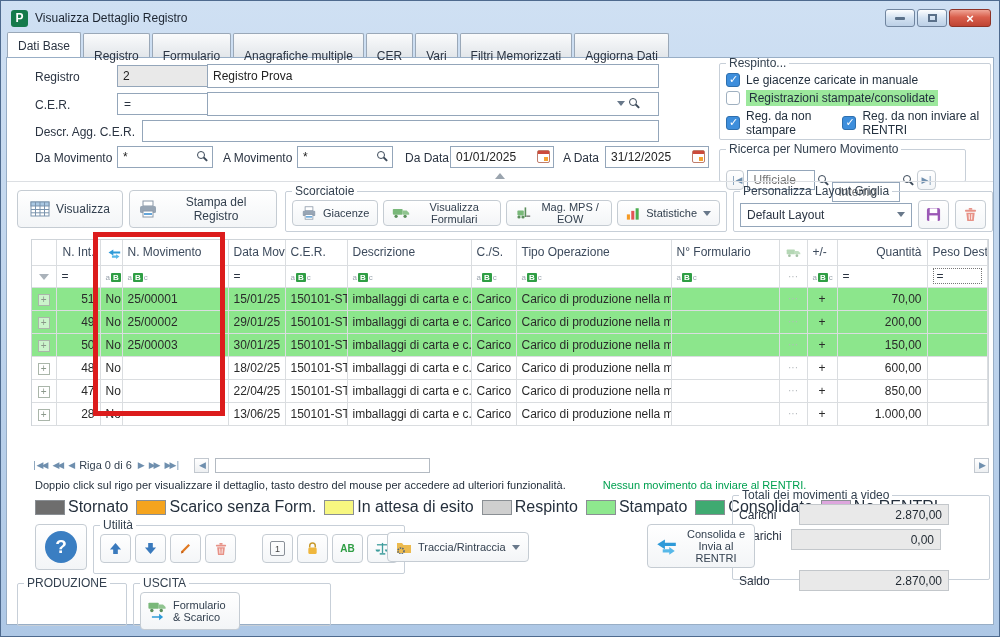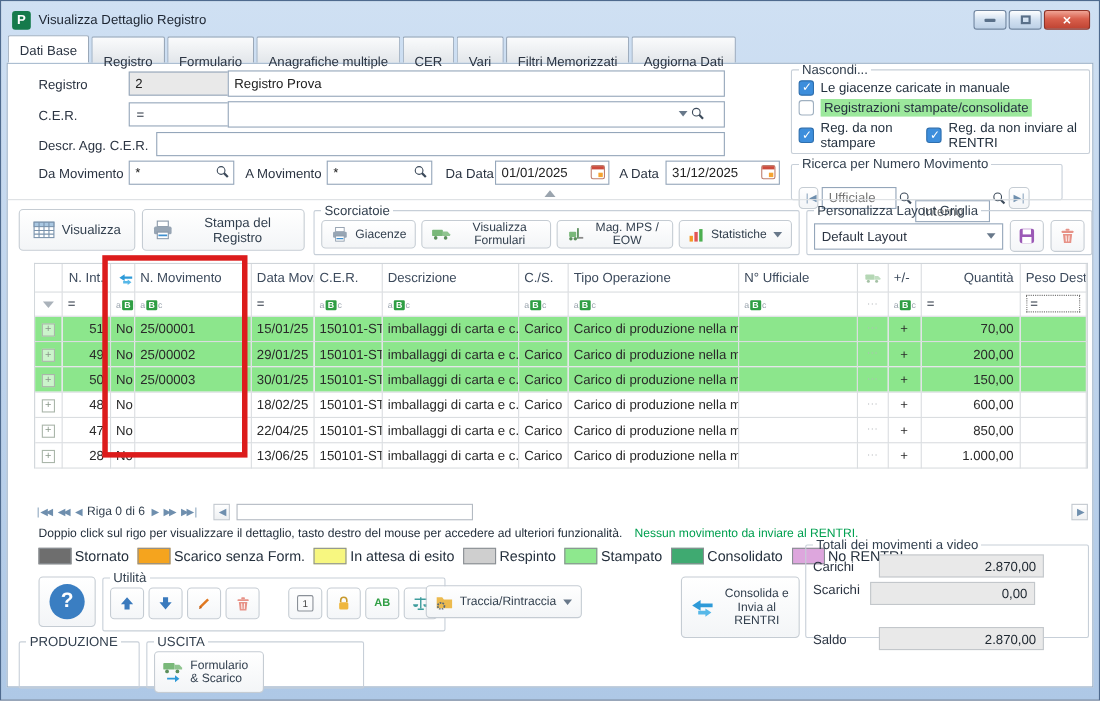--- a/index.html
+++ b/index.html
@@ -63,22 +63,22 @@
   .abc b{display:inline-block;background:#2f9e44;color:#fff;font-size:8px;padding:0 2px;border-radius:1px;margin:0 1px;font-weight:bold;}
   .funnel{display:inline-block;width:0;height:0;border-left:5px solid transparent;border-right:5px solid transparent;border-top:6px solid #aab2ba;}
   .dotted-cell{display:block;border:1px dotted #777;height:16px;line-height:14px;padding:0 3px;}
   
   .navbar{position:absolute;left:24px;top:398px;width:958px;height:18px;display:flex;align-items:center;gap:6px;font-size:11px;color:#33404f;}
   .navglyph{color:#6f8fae;font-size:9px;letter-spacing:-2px;line-height:1;}
   .scrollthumb{width:215px;height:15px;background:#fff;border:1px solid #b3bac2;}
   .scrollbtn{width:15px;height:15px;border:1px solid #c2c8cf;background:linear-gradient(#fff,#eef0f2);color:#6f8fae;font-size:8px;display:flex;align-items:center;justify-content:center;}
   
   .hintrow{position:absolute;left:28px;top:421px;font-size:11px;color:#25303d;white-space:nowrap;}
-  .hintrow .status{color:var(--status_text);margin-left:8px;}
-  .legendrow{position:absolute;left:28px;top:440px;display:flex;align-items:center;gap:8px;font-size:13px;color:#25303d;}
+  .hintrow .status{color:var(--status_text);margin-left:34px;}
+  .legendrow{position:absolute;left:28px;top:440px;display:flex;align-items:center;gap:8px;font-size:16px;color:#25303d;}
   .swatch{width:30px;height:15px;border:1px solid #8a8f94;display:inline-block;flex:none;}
   .legend-item{display:flex;align-items:center;gap:3px;}
   .valuebox{height:21px;background:#e9e9e9;border:1px solid #c3c7cb;font-size:12px;color:#1f2831;display:flex;align-items:center;justify-content:flex-end;padding:0 6px;width:150px;}
   .helpbtn{position:absolute;left:28px;top:466px;width:52px;height:46px;border:1px solid #c5ccd3;border-radius:4px;background:linear-gradient(#fff,#f3f5f7);display:flex;align-items:center;justify-content:center;}
   .helpcircle{width:32px;height:32px;border-radius:50%;background:#3a7ec2;color:#fff;font-weight:bold;font-size:19px;display:flex;align-items:center;justify-content:center;}
   .toolbtn{width:31px;height:29px;border:1px solid #c5ccd3;border-radius:4px;background:linear-gradient(#fff,#f4f6f8);display:inline-flex;align-items:center;justify-content:center;}
   .redrect{position:absolute;left:92px;top:231px;width:132px;height:184px;border:5px solid var(--annotation);z-index:50;pointer-events:none;}
   .bigbtn{position:absolute;display:flex;align-items:center;gap:6px;border:1px solid #c5ccd3;border-radius:4px;background:linear-gradient(#fff,#f3f5f7);font-size:11px;color:#33404f;padding:2px 6px;text-align:left;}
   .ab-ic{color:#2f9e44;font-weight:bold;font-size:10px;letter-spacing:0;}
   .daybox{width:15px;height:15px;border:1px solid #8a9098;font-size:9px;display:flex;align-items:center;justify-content:center;color:#444;border-radius:2px;}
@@ -240,21 +240,21 @@
     <span class="iconright" style="left:530px;top:92px">
         <span class="cal"></span>
       </span>
     <span class="lbl" style="left:556px;top:93px">A Data</span>
     <input class="inp" style="left: 598px; top: 88px; width: 104px;" value="31/12/2025">
     <span class="iconright" style="left:685px;top:92px">
         <span class="cal"></span>
       </span>
 
     <fieldset style="left:712px;top:-2px;width:272px;height:84px">
-      <legend>Nascondi...</legend>
+      <legend>Respinto...</legend>
       <div class="cbrow" style="margin:1px 0 3px">
         <span class="cb on"></span>
         <span>Le giacenze caricate in manuale</span>
       </div>
       <div class="cbrow" style="margin-bottom:3px">
         <span class="cb"></span>
         <span class="hl-label">Registrazioni stampate/consolidate</span>
       </div>
       <div class="cbrow" style="gap:10px">
         <span class="cbrow">
@@ -373,21 +373,21 @@
             <th class="num">N. Int.</th>
             <th><svg class="ic" width="16" height="11">
                   <use href="#sym-sync"></use>
                 </svg></th>
             <th>N. Movimento</th>
             <th>Data Mov.</th>
             <th>C.E.R.</th>
             <th>Descrizione</th>
             <th>C./S.</th>
             <th>Tipo Operazione</th>
-            <th>N° Ufficiale</th>
+            <th>N° Formulario</th>
             <th class="ctr"><svg class="ic" width="15" height="10" style="opacity:.55">
                   <use href="#sym-truck"></use>
                 </svg></th>
             <th>+/-</th>
             <th class="num">Quantità</th>
             <th class="num">Peso Destino</th>
           </tr>
           <tr class="filter">
             <td class="ctr"><span class="funnel"></span></td>
             <td>=</td>
@@ -582,21 +582,21 @@
       <div style="display:flex;align-items:flex-start;gap:0;margin-bottom:20px">
         <span style="width:52px">Scarichi</span>
         <span class="valuebox">0,00</span>
       </div>
       <div style="display:flex;align-items:center;gap:8px">
         <span style="width:52px">Saldo</span>
         <span class="valuebox">2.870,00</span>
       </div>
     </fieldset>
 
-    <button class="bigbtn" style="left:612px;top:466px;width:108px;height:56px">
+    <button class="bigbtn" style="left:640px;top:466px;width:108px;height:44px">
       <svg class="ic" width="24" height="18">
           <use href="#sym-sync"></use>
         </svg>
       <span style="text-align:center;flex:1">Consolida e Invia al RENTRI</span>
     </button>
 
     <button class="helpbtn">
       <span class="helpcircle">?</span>
     </button>
     <fieldset style="left:86px;top:460px;width:282px;height:56px">

